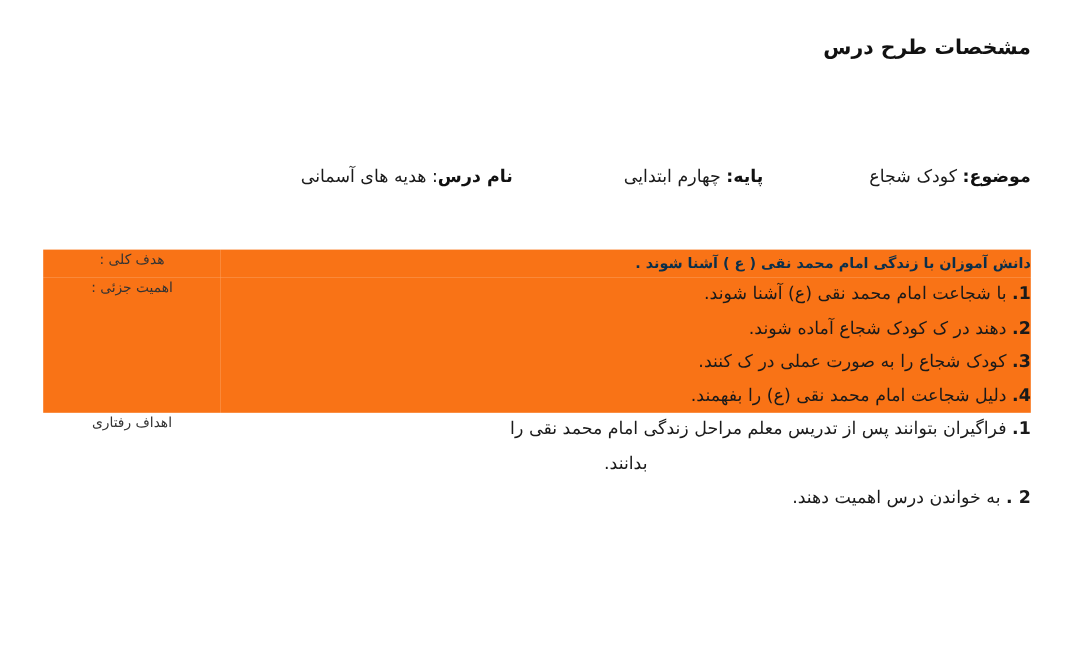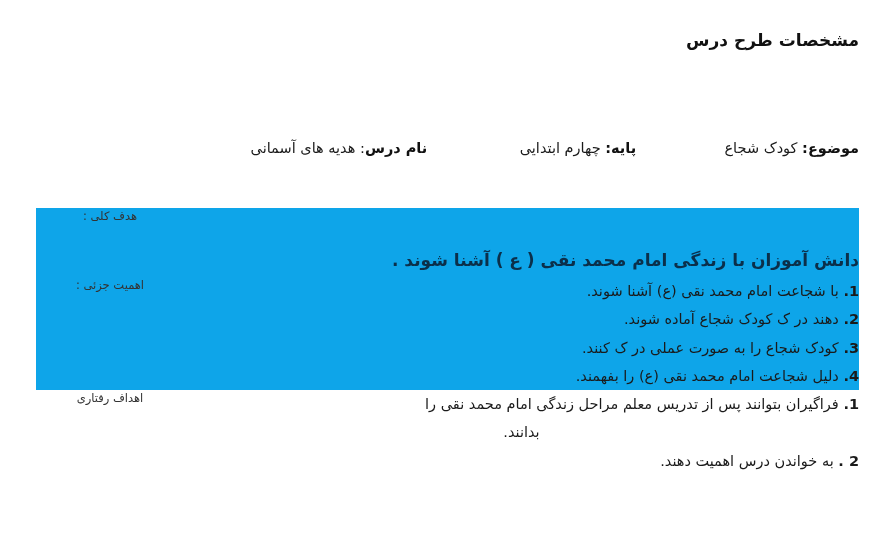--- a/index.html
+++ b/index.html
@@ -90,27 +90,26 @@
     padding-bottom: 6px;
     line-height: 1.5;
   }
   .cell-content {
     padding: 8px 14px 8px 10px;
     font-size: 14.5px;
     line-height: 1.95;
     text-align: right;
   }
   .hl {
-    background: #0ea5e9;
+    background: #f97316;
   }
   .goal-main {
     font-weight: bold;
     color: #0b2f4a;
-    font-size: 17px;
-    margin-top: 36px;
+    font-size: 12px;
   }
   .num {
     font-weight: bold;
   }
   .obj-line {
     white-space: nowrap;
   }
   .behav-line {
     text-align: right;
   }

